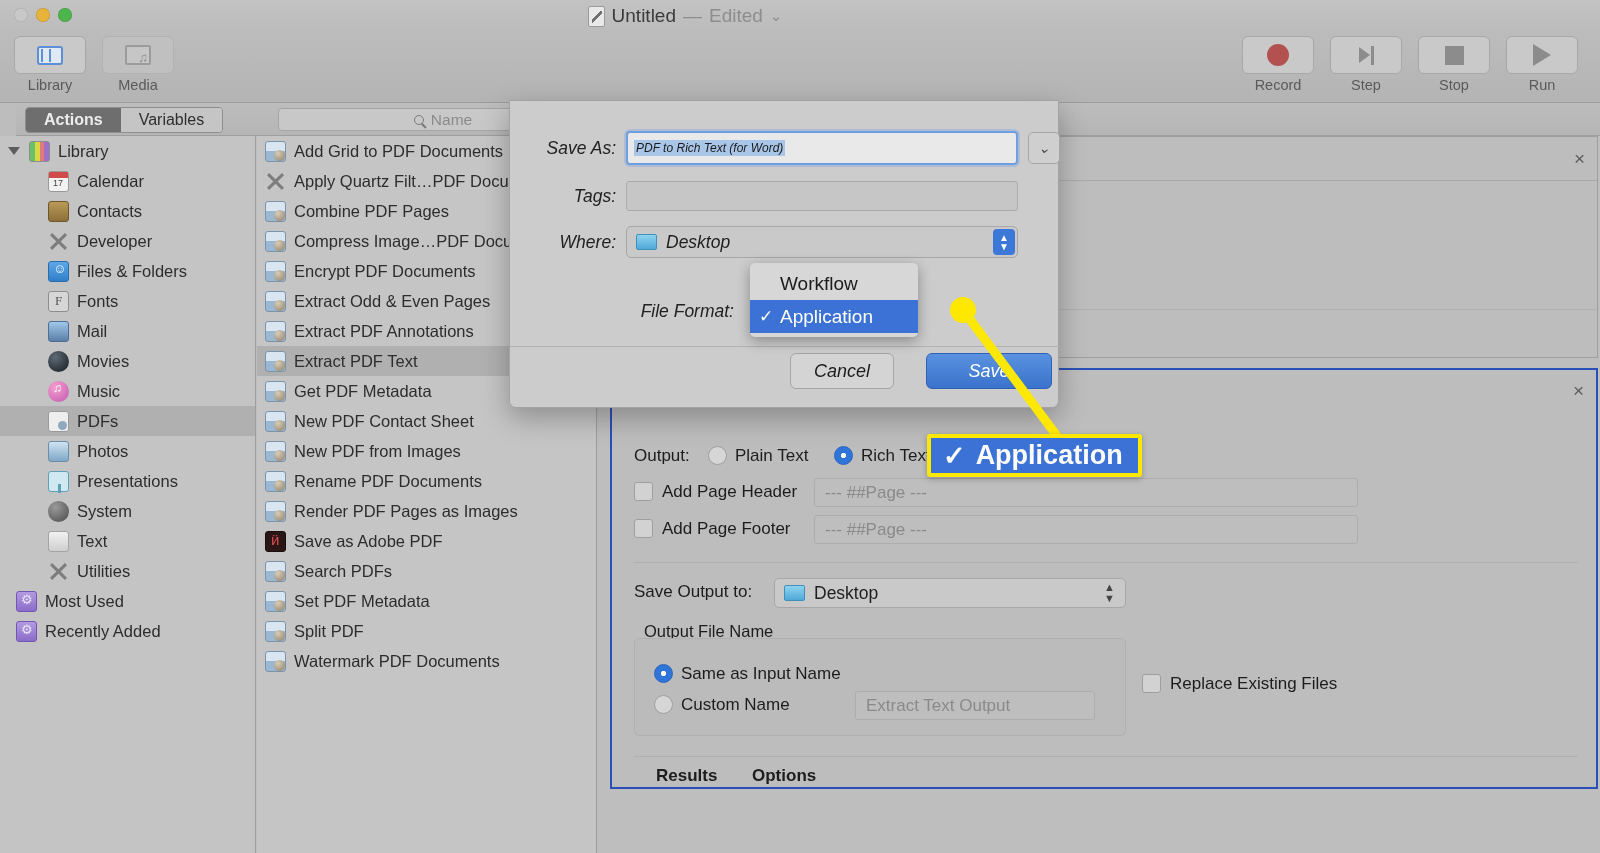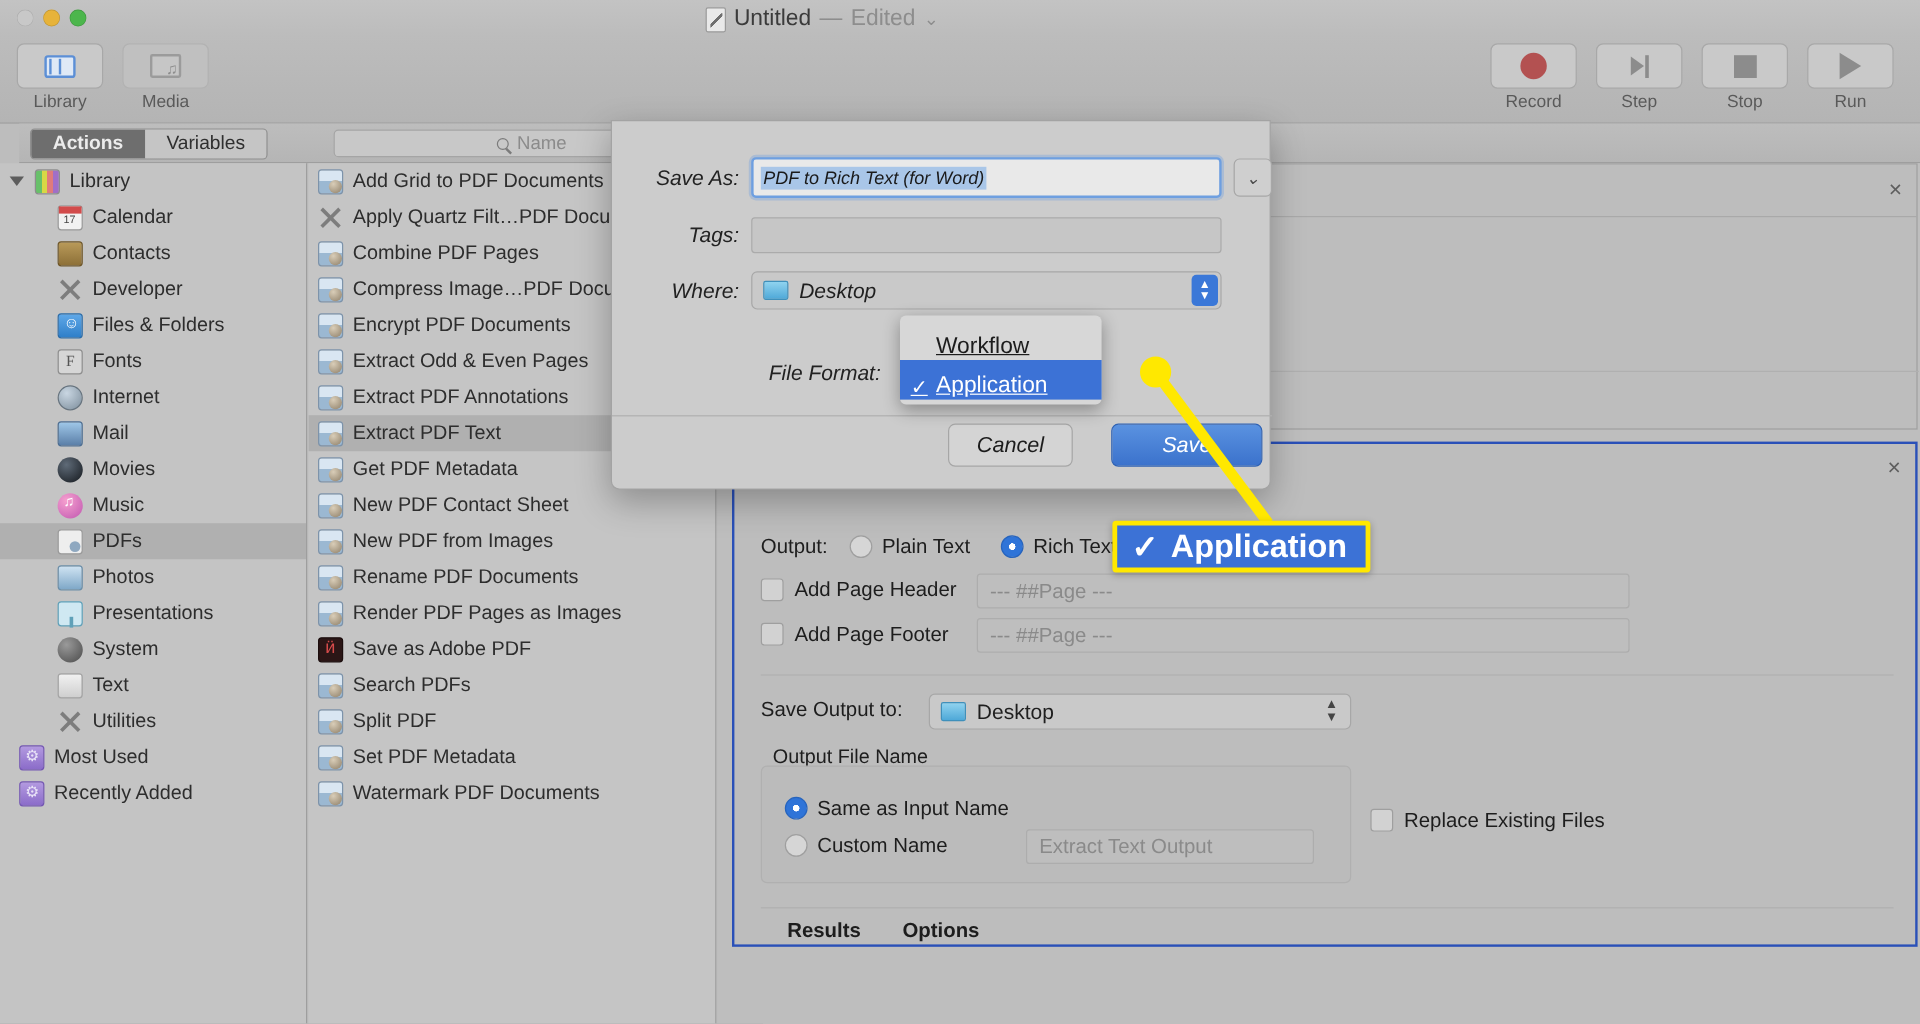--- a/index.html
+++ b/index.html
@@ -218,21 +218,21 @@
   }
   .frow { position: absolute; display: flex; align-items: center; }
   .flabel { font-size: 17.5px; color: #222; text-align: right; }
   .nameinput {
     width: 392px; height: 34px; background: #e9e9e9;
     border: 2px solid #6e9fe0; border-radius: 4px;
     display: flex; align-items: center; padding-left: 6px;
     box-shadow: 0 0 0 2px rgba(110,159,224,.35);
   }
   .nameinput span {
-    background: #a9c6e8; color: #1a1a1a; font-size: 15px; padding: 1px 2px;
+    background: #a9c6e8; color: #1a1a1a; font-size: 12px; padding: 1px 2px;
   }
   .chevbtn {
     width: 32px; height: 32px; margin-left: 10px; border-radius: 5px;
     background: #cfcfcf; border: 1px solid #a7a7a7;
     display: flex; align-items: center; justify-content: center;
     font-size: 14px; color: #4b4b4b;
   }
   .tagsinput {
     width: 392px; height: 30px; background: #c6c6c6;
     border: 1px solid #ababab; border-radius: 3px;
@@ -263,22 +263,22 @@
   .btn.cancel { width: 104px; background: #d4d4d4; border: 1px solid #a6a6a6; color: #1c1c1c; }
   .btn.save { width: 126px; background: linear-gradient(#5a92e0,#3b72cc); border: 1px solid #2f62b4; color: #fff; }
 
   
   .menu {
     position: absolute; left: 750px; top: 263px; width: 168px;
     background: #d7d7d7; border-radius: 5px;
     box-shadow: 0 4px 14px rgba(0,0,0,.33); padding: 4px 0; z-index: 40;
   }
   .menu .mi {
-    height: 33px; display: flex; align-items: flex-end; font-size: 19px; color: #1c1c1c;
-    padding-left: 8px; gap: 6px; text-decoration: underline;
+    height: 33px; display: flex; align-items: center; font-size: 19px; color: #1c1c1c;
+    padding-left: 8px; gap: 6px;
   }
   .menu .mi.on { background: #3c72d6; color: #fff; }
   .menu .chk { width: 16px; text-align: center; font-size: 17px; }
 
   
   .callout {
     position: absolute; left: 927px; top: 434px; width: 215px; height: 43px;
     background: #3c72d6; border: 4px solid #ffe800; border-radius: 3px;
     display: flex; align-items: center; gap: 10px; padding-left: 12px;
     color: #fff; font-size: 27px; font-weight: bold; z-index: 60;
@@ -411,24 +411,20 @@
       </div>
     <div class="row indent">
       <span class="ico ff"></span>
       <span>Files &amp; Folders</span>
       </div>
     <div class="row indent">
       <span class="ico fonts"></span>
       <span>Fonts</span>
       </div>
     <div class="row indent">
-      <span class="ico net"></span>
-      <span>Internet</span>
-      </div>
-    <div class="row indent">
       <span class="ico mail"></span>
       <span>Mail</span>
       </div>
     <div class="row indent">
       <span class="ico mov"></span>
       <span>Movies</span>
       </div>
     <div class="row indent">
       <span class="ico mus"></span>
       <span>Music</span>
@@ -523,25 +519,25 @@
     <div class="row">
         <span class="ico acro"></span>
         <span>Save as Adobe PDF</span>
       </div>
     <div class="row">
         <span class="ico act"></span>
         <span>Search PDFs</span>
       </div>
     <div class="row">
         <span class="ico act"></span>
+        <span>Set PDF Metadata</span>
+      </div>
+    <div class="row">
+        <span class="ico act"></span>
         <span>Split PDF</span>
-      </div>
-    <div class="row">
-        <span class="ico act"></span>
-        <span>Set PDF Metadata</span>
       </div>
     <div class="row">
         <span class="ico act"></span>
         <span>Watermark PDF Documents</span>
       </div>
   </div>
 
   <div class="workarea">
 
     <div class="panel" style="left:12px; top:0px; width:988px; height:222px;">

